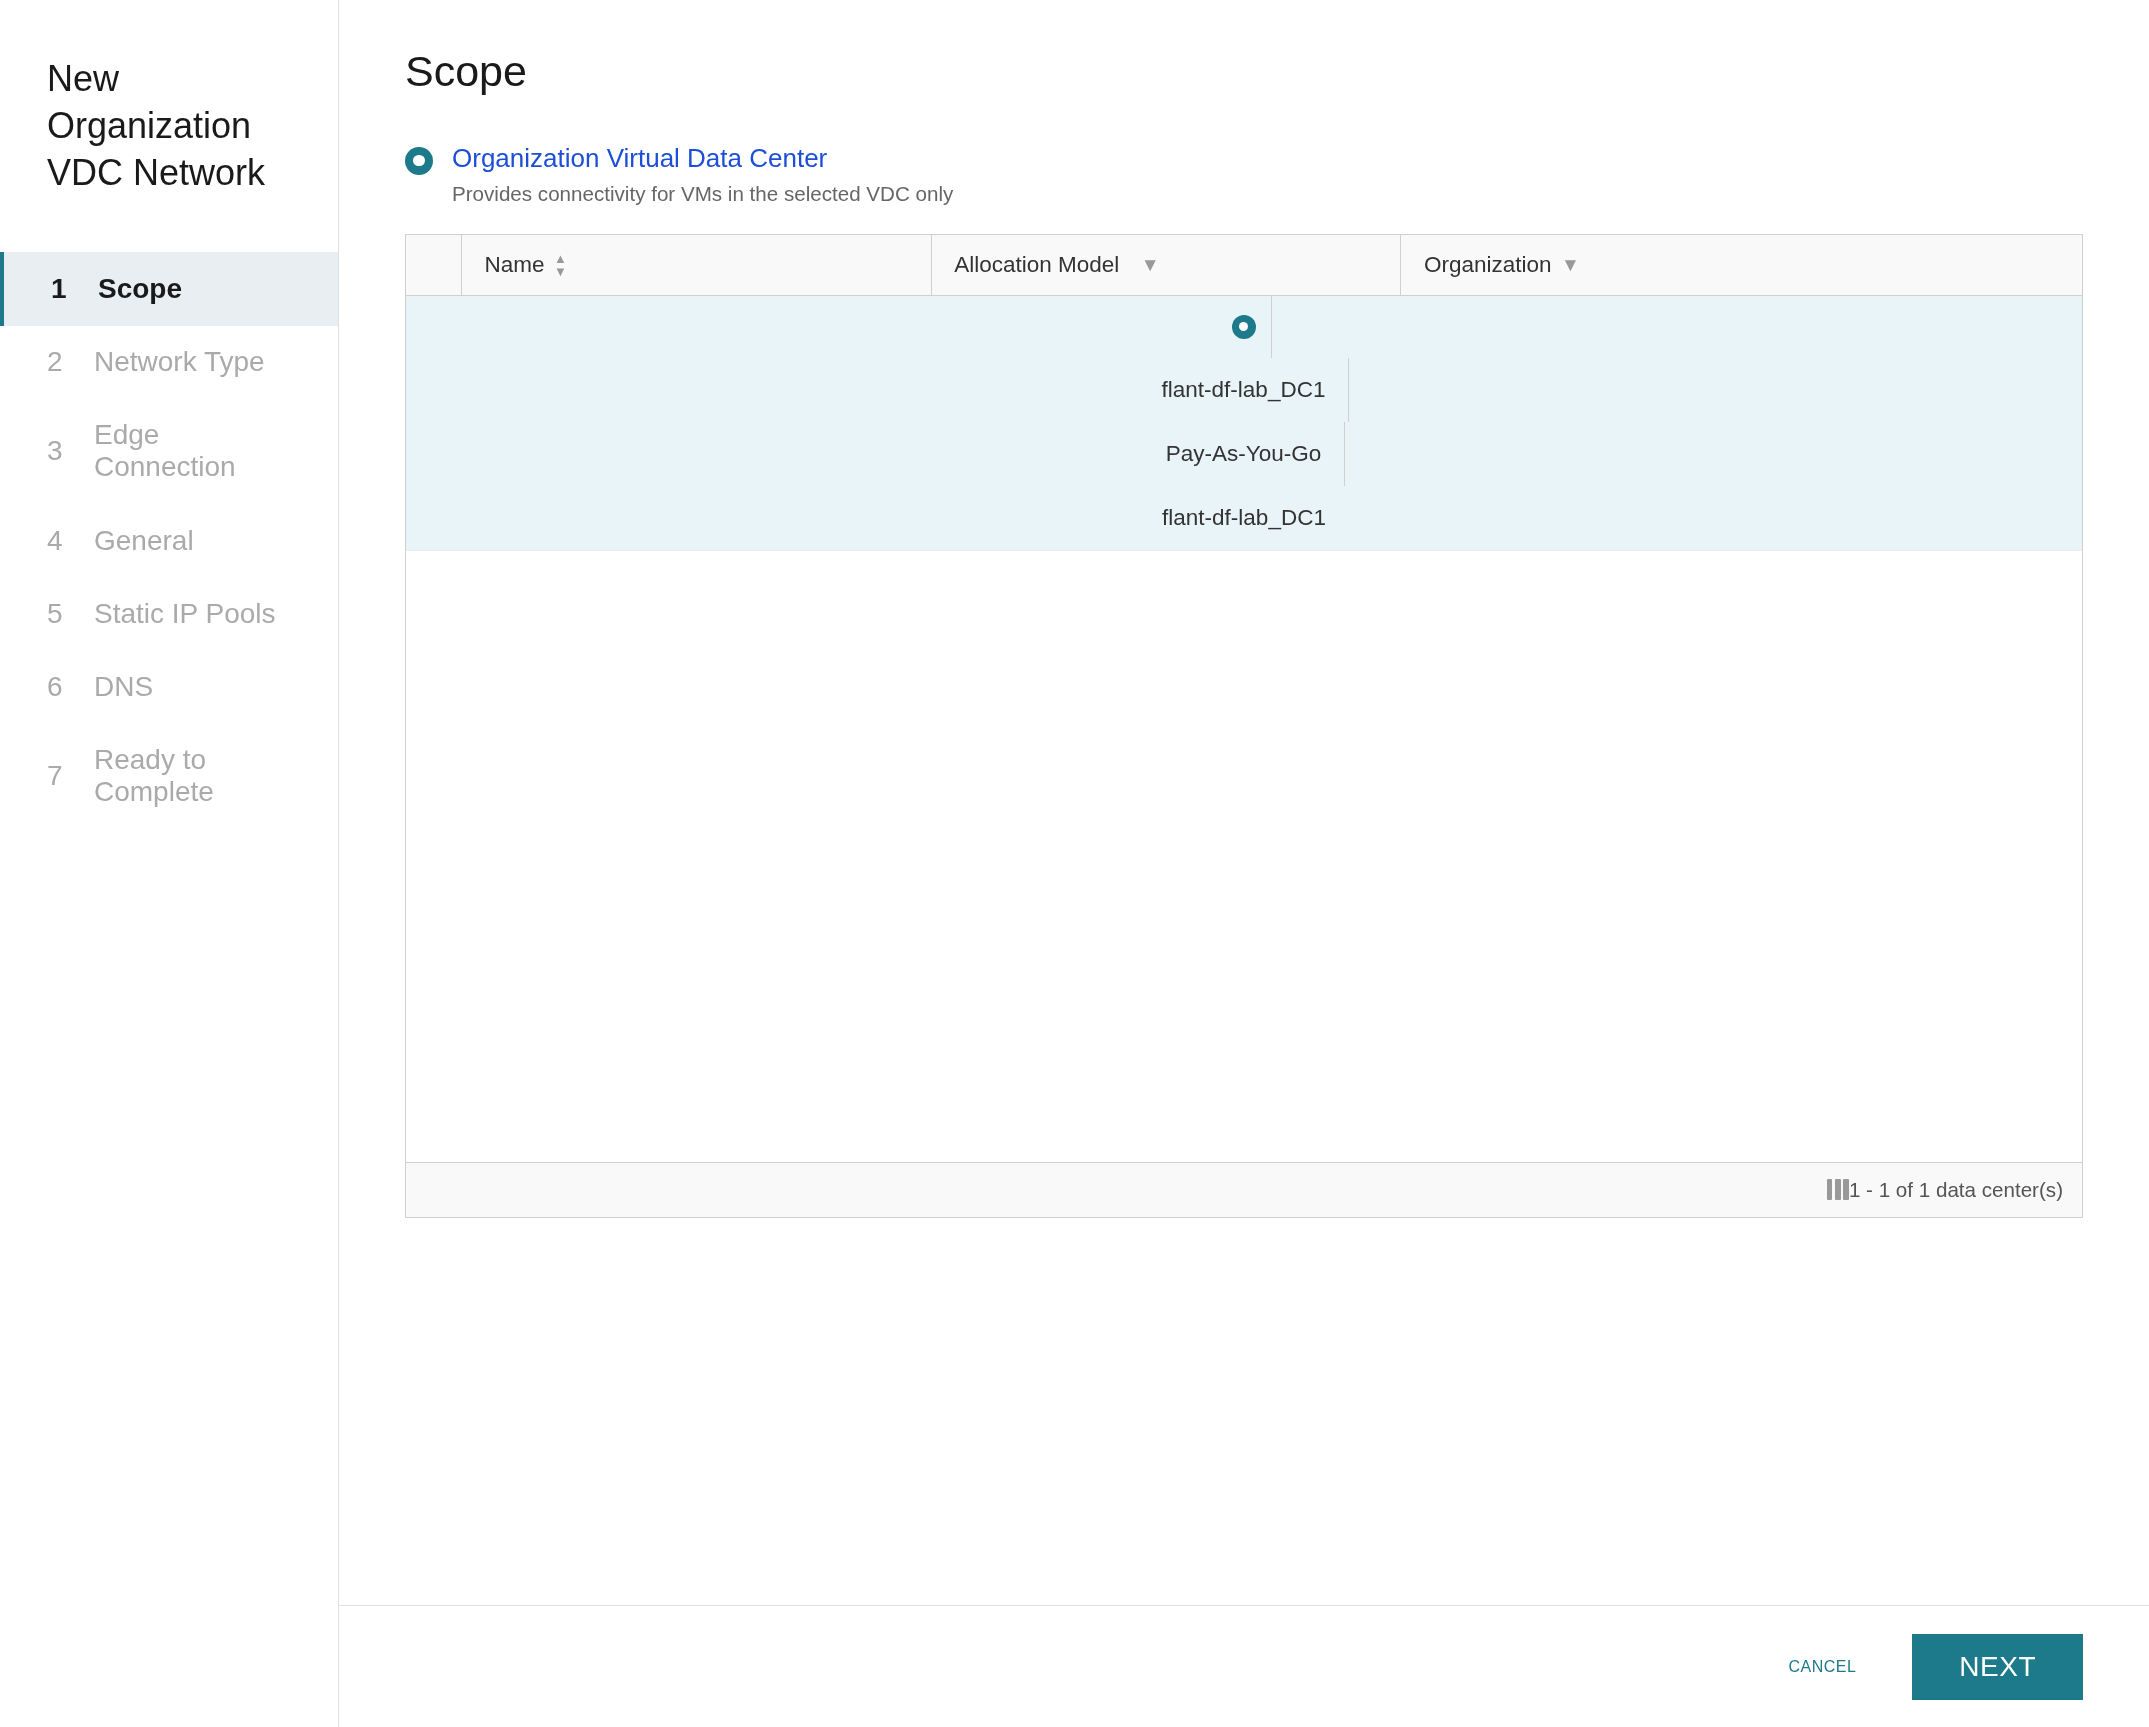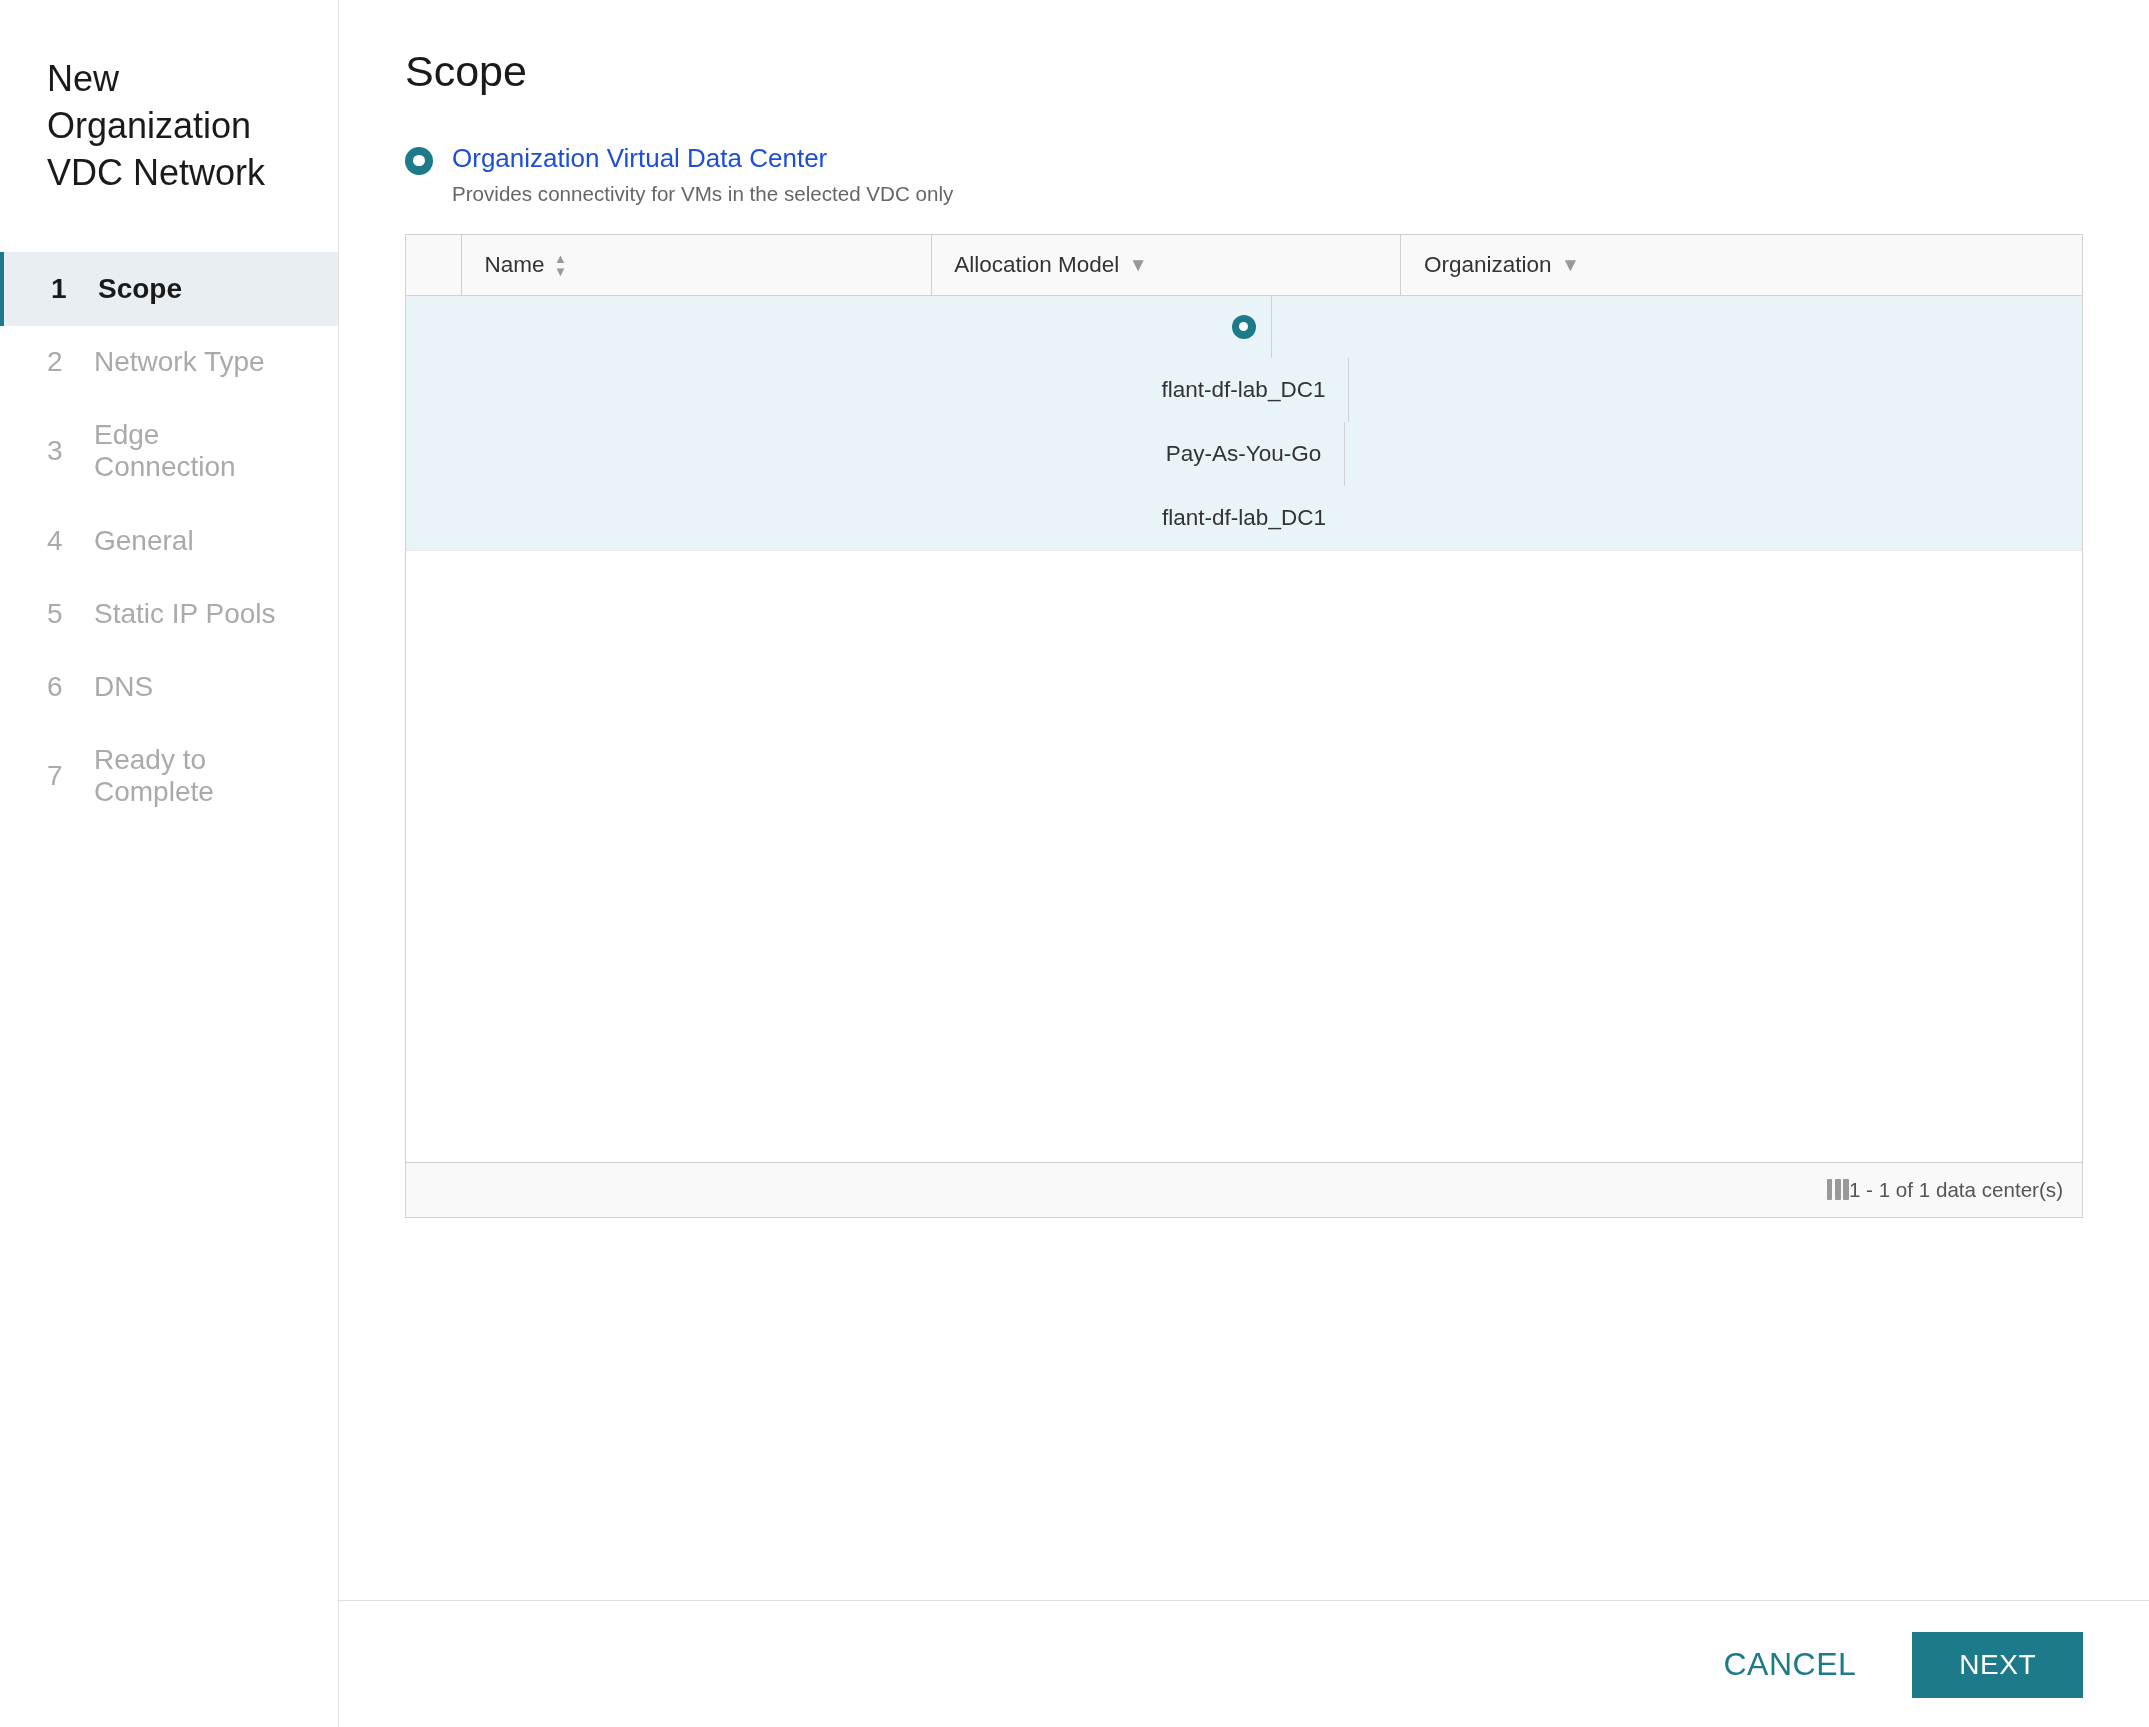--- a/index.html
+++ b/index.html
@@ -158,21 +158,21 @@
       display: flex;
       align-items: center;
       padding: 17px 22.5px;
       font-size: 22.5px;
       color: #333;
       font-weight: 500;
       border-right: 0.9px solid #d0d0d0;
     }
 
     .th-cell.name-col { flex: 2; }
-    .th-cell.alloc-col { flex: 2; }
+    .th-cell.alloc-col { flex: 2; gap: 12px; }
     .th-cell.org-col { flex: 3; border-right: none; }
 
     .sort-icons {
       display: flex;
       flex-direction: column;
       margin-left: 9.4px;
     }
 
     .sort-icon {
       font-size: 13px;
@@ -274,21 +274,21 @@
       padding: 28px 66px;
       background: #ffffff;
       border-top: 0.9px solid #e0e0e0;
       gap: 28px;
     }
 
     .btn-cancel {
       background: transparent;
       border: none;
       color: #1d7a8a;
-      font-size: 32px;
+      font-size: 16px;
       font-weight: 500;
       cursor: pointer;
       padding: 17px 28px;
       letter-spacing: 0.5px;
       text-transform: uppercase;
     }
 
     .btn-next {
       background: #1d7a8a;
       border: none;

